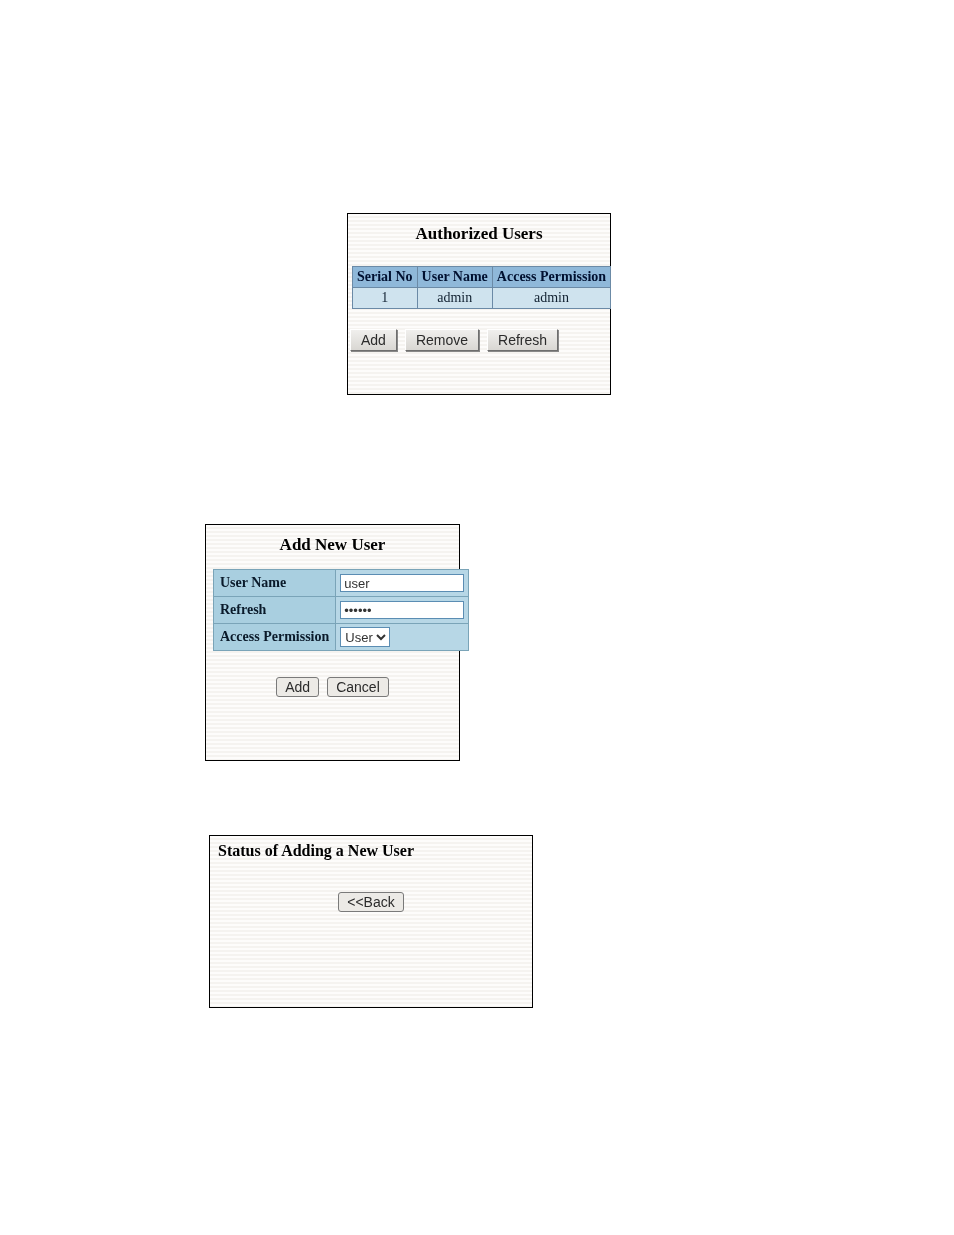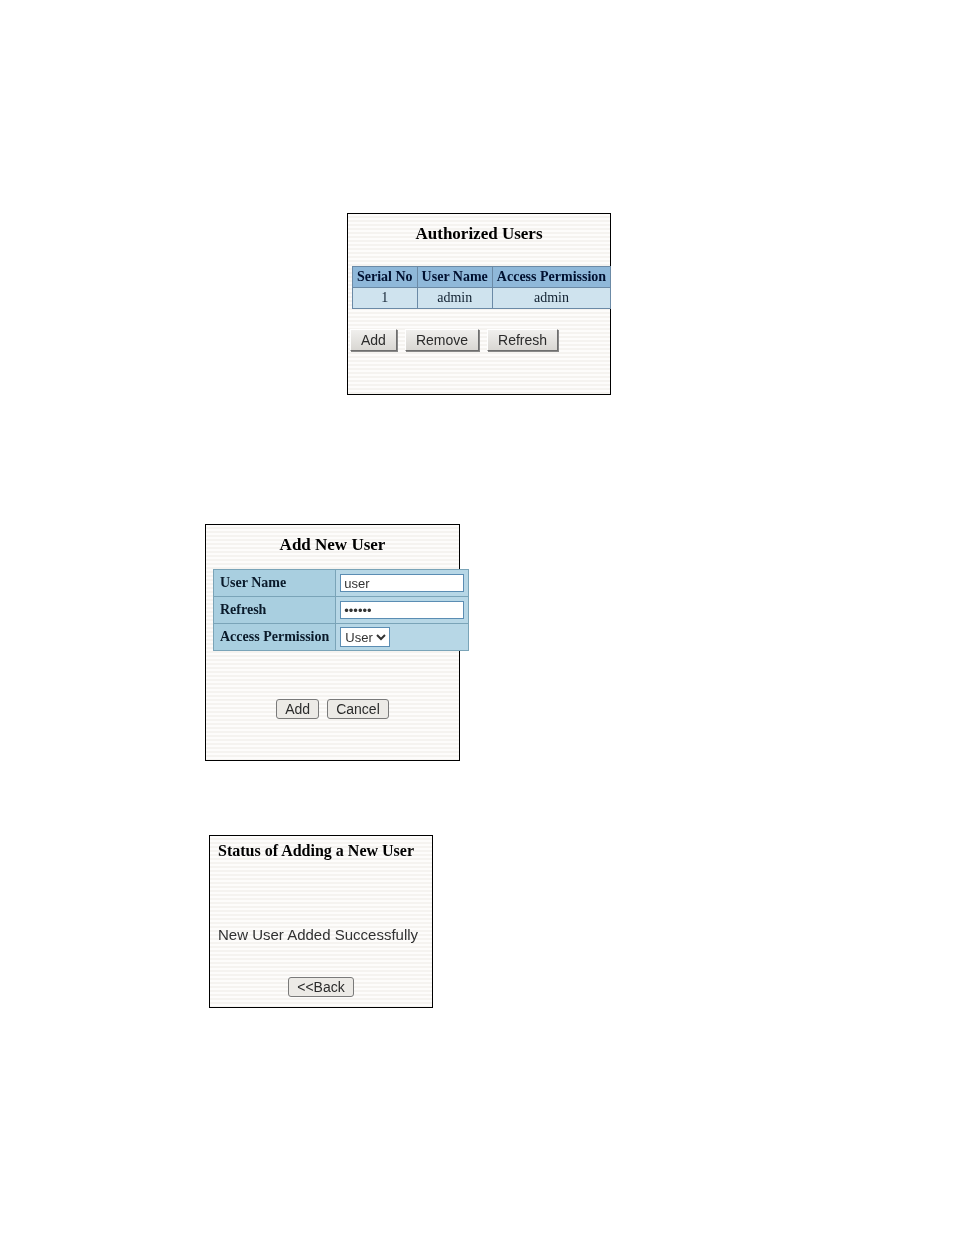--- a/index.html
+++ b/index.html
@@ -137,39 +137,39 @@
     font-family: Arial, Helvetica, sans-serif;
     font-size: 13px;
     border: 1px solid #5b8db3;
     background: #ffffff;
     height: 20px;
     color: #333;
   }
 
   .add-buttons {
     text-align: center;
-    margin-top: 48px;
+    margin-top: 26px;
   }
   .btn-flat {
     display: inline-block;
     font-family: Arial, Helvetica, sans-serif;
     font-size: 14px;
     color: #2b2b2b;
     background: #eceae6;
     border: 1px solid #7a7a7a;
     border-radius: 3px;
     padding: 1px 8px;
     margin: 0 2px;
   }
 
   
   #panel-status {
     left: 209px;
     top: 835px;
-    width: 224px;
+    width: 324px;
     height: 173px;
   }
   #panel-status .panel-title {
     text-align: left;
     padding: 6px 8px 8px 8px;
     font-size: 16px;
   }
   .status-msg {
     font-family: Arial, Helvetica, sans-serif;
     font-size: 15px;
@@ -236,17 +236,16 @@
   </tbody>
     </table>
   <div class="add-buttons">
     <span class="btn-flat">Add</span>
     <span class="btn-flat">Cancel</span>
   </div>
 </div>
 
 <div id="panel-status" class="panel">
   <div class="panel-title">Status of Adding a New User</div>
-  <div class="status-msg">New User Added Successfully</div>
   <div class="status-buttons">
     <span class="btn-flat">&lt;&lt;Back</span>
   </div>
 </div>
 
 </body></html>

